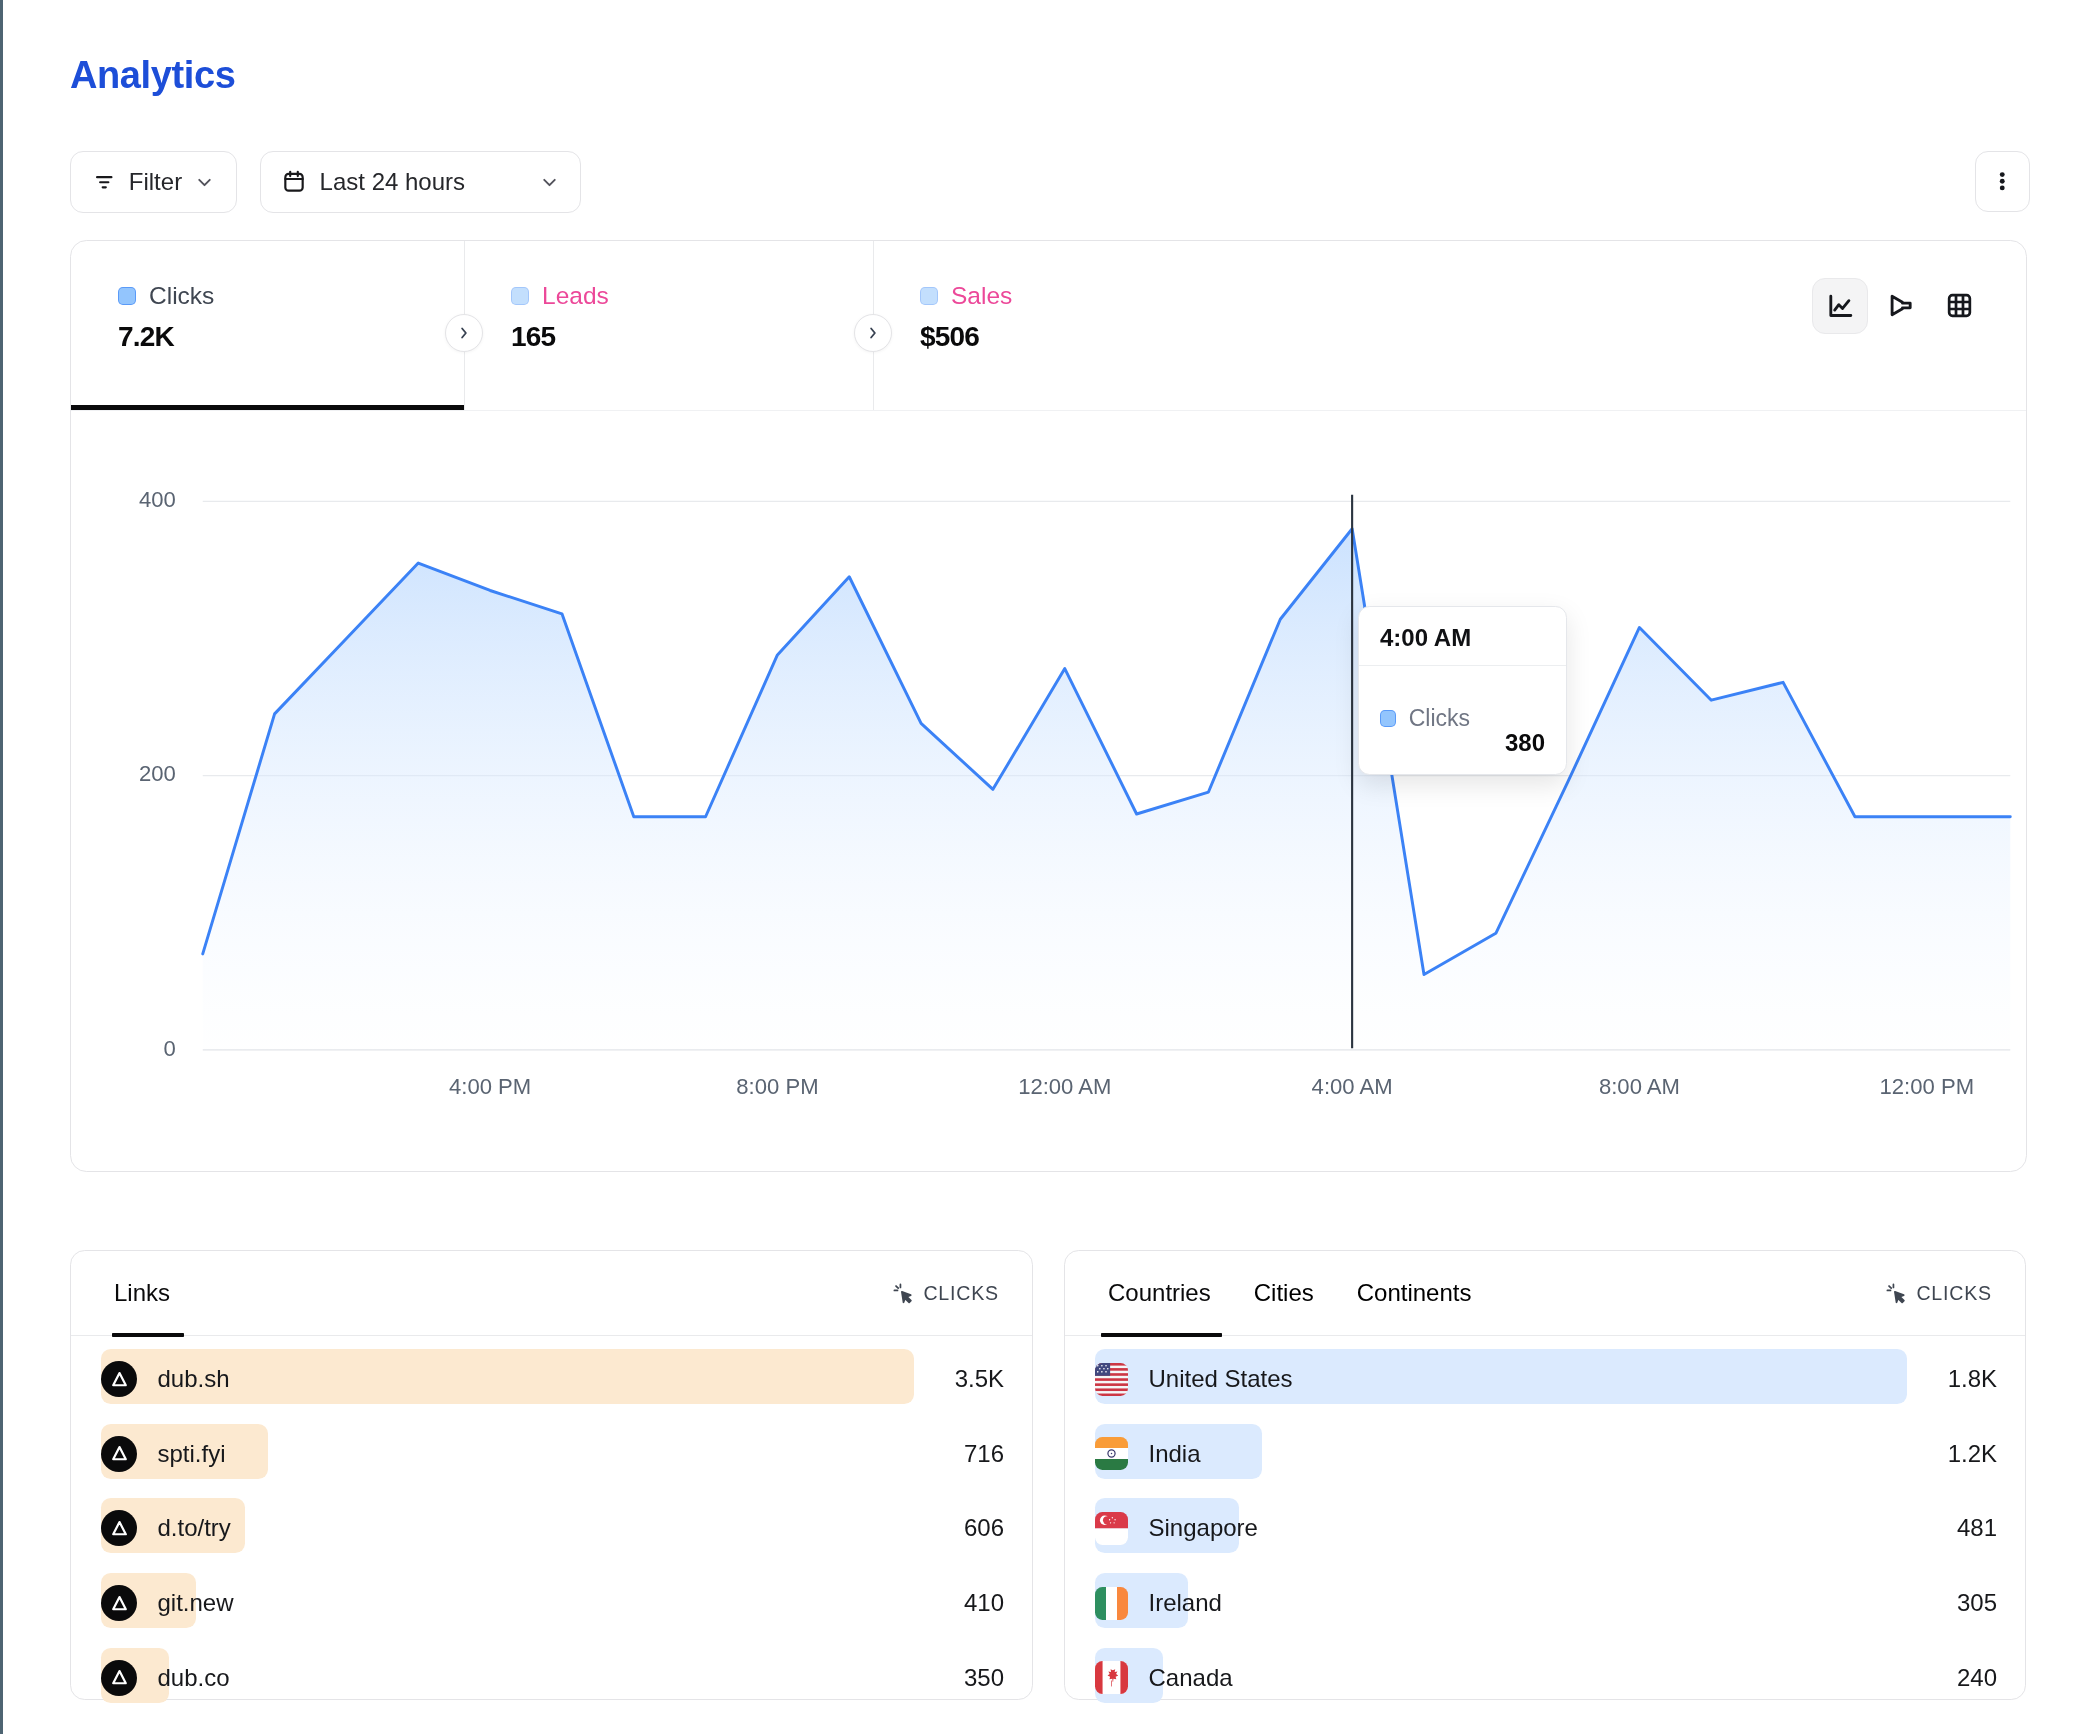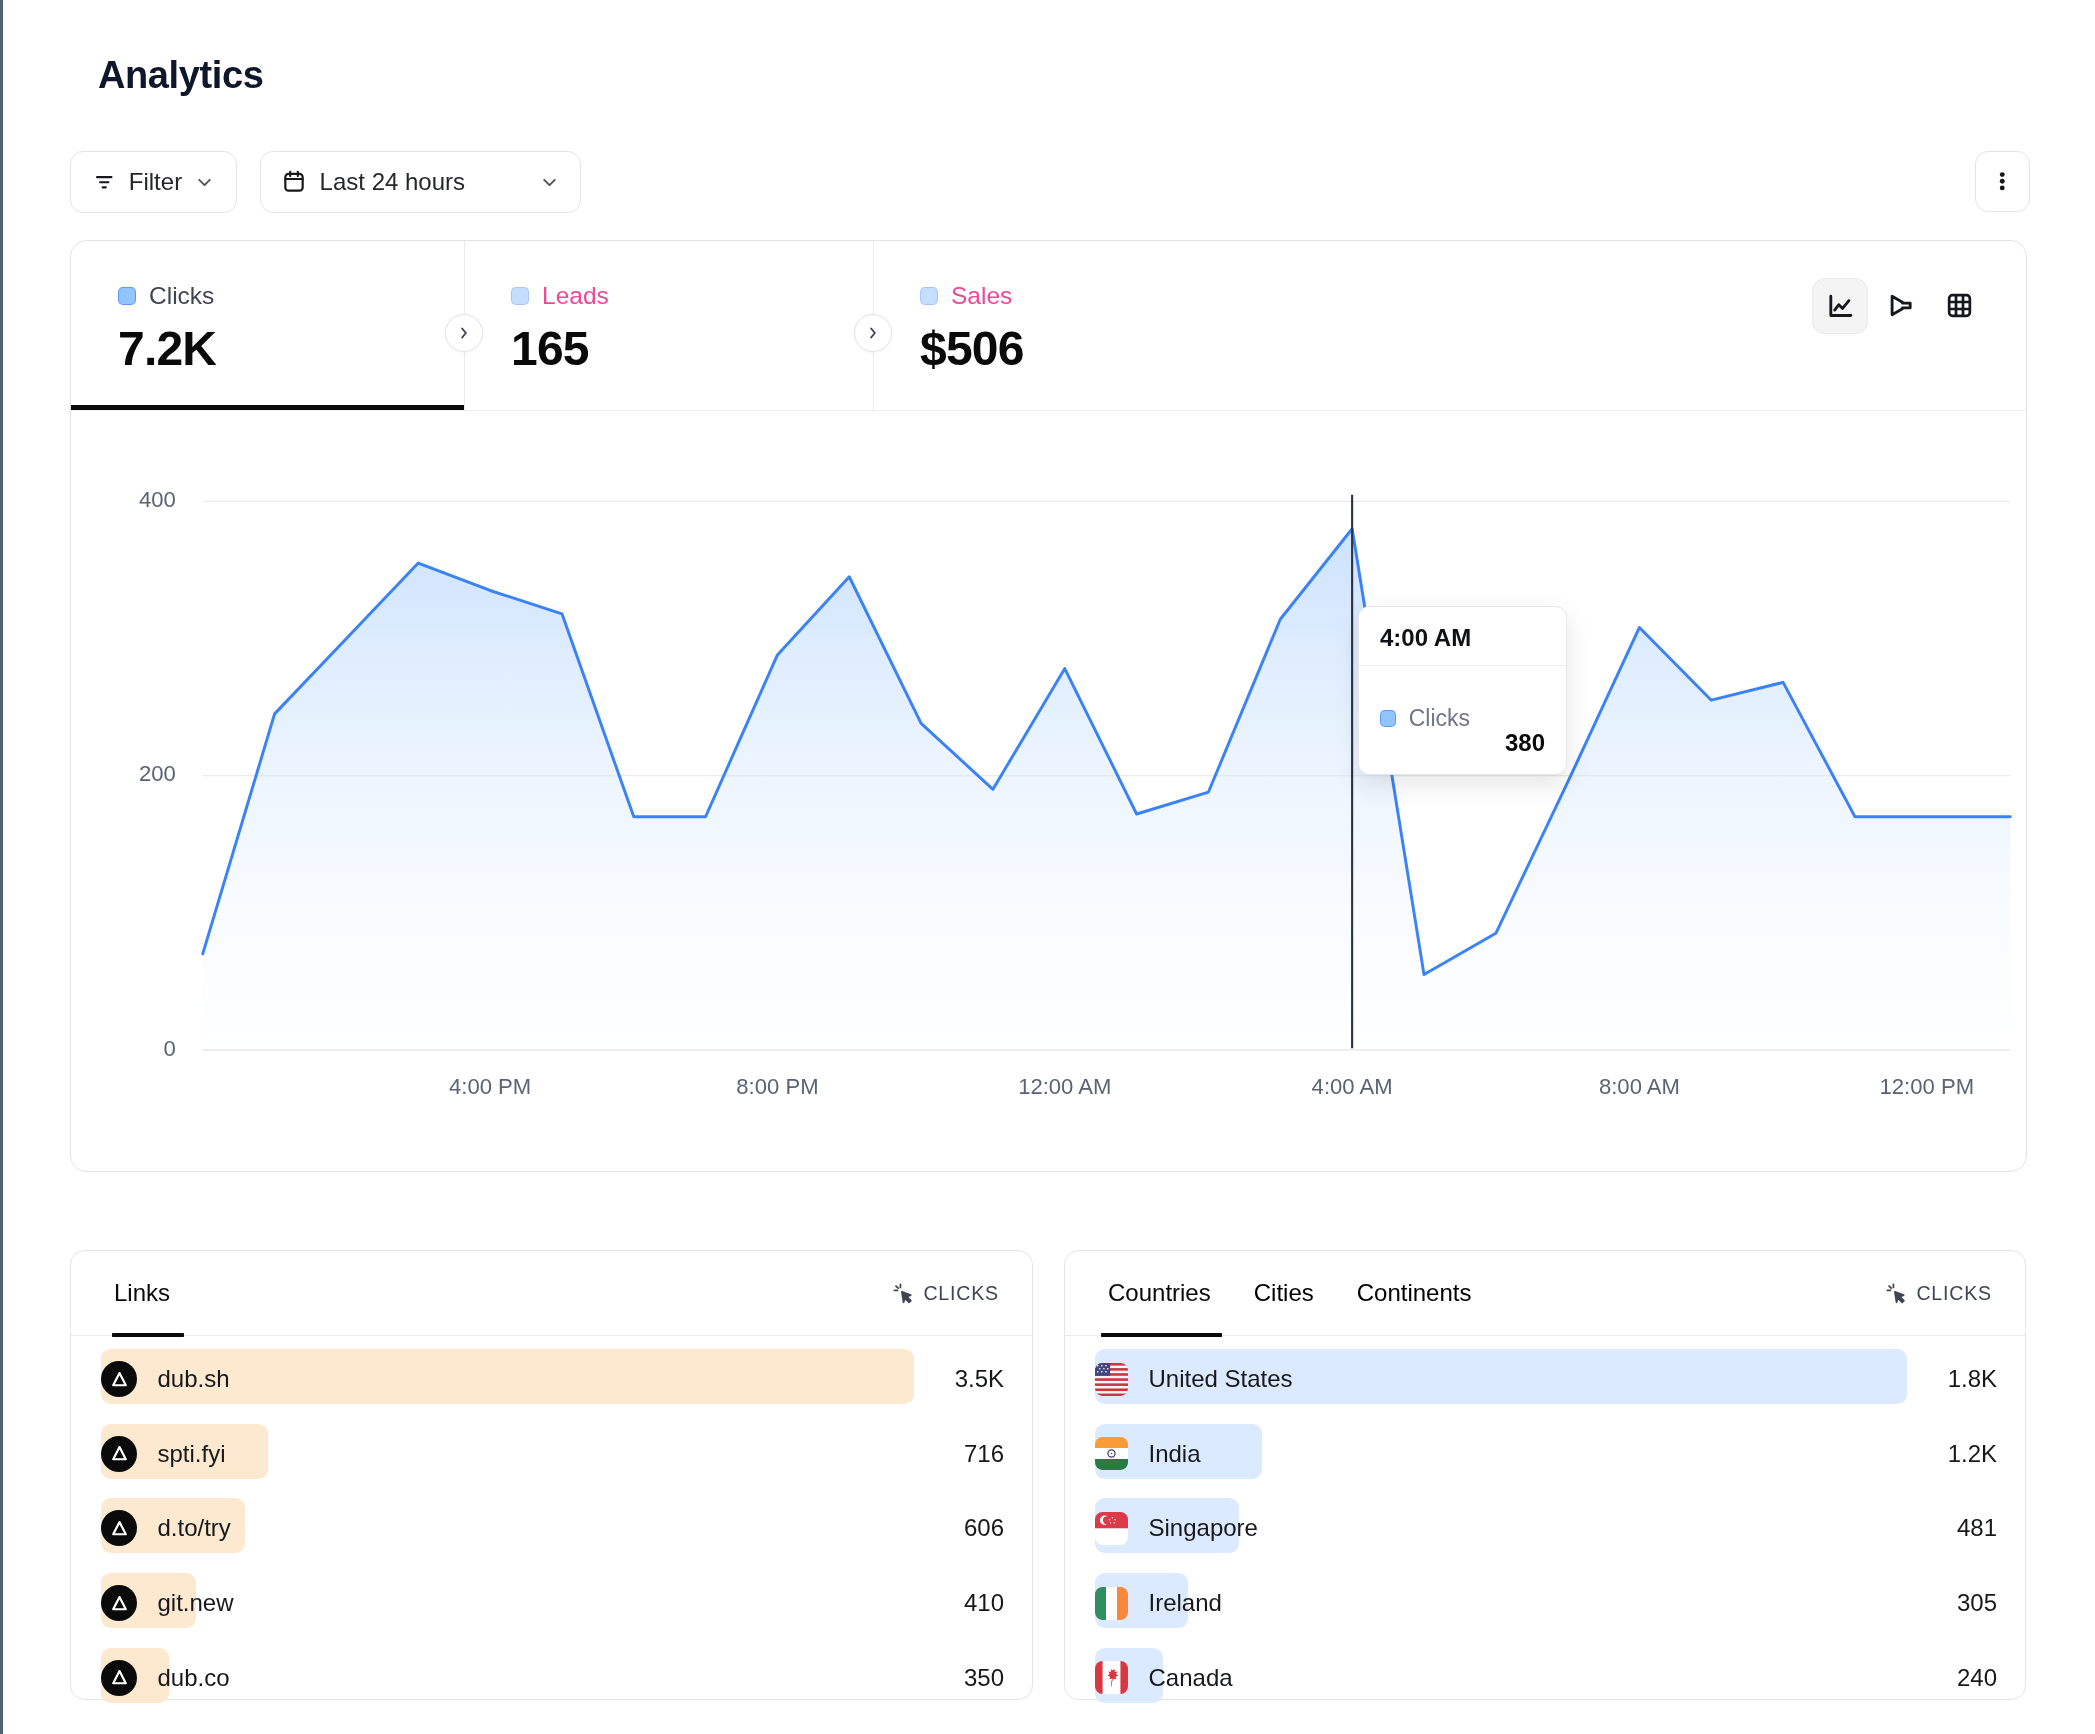--- a/index.html
+++ b/index.html
@@ -8,21 +8,21 @@
     position: relative;
     background: #ffffff;
     font-family: "Liberation Sans", sans-serif;
     color: #0a0a0b;
     overflow: hidden;
   }
   .edge-stripe { position: absolute; left: 0; top: 0; width: 2.5px; height: 1735px; background: #4e6472; }
 
   .page-title {
     position: absolute; left: 70px; top: 54px;
-    font-size: 38px; font-weight: 700; letter-spacing: -0.4px; color: #0f172a; margin-left: 28px;
+    font-size: 38px; font-weight: 700; letter-spacing: -0.4px; color: #1d4ed8;
   }
 
   
   .controls { position: absolute; left: 70px; top: 151px; right: 66px; height: 62px; }
   .btn {
     display: flex; align-items: center;
     height: 62px; background: #fff;
     border: 1.2px solid #e4e4e7; border-radius: 13px;
     font-size: 24px; color: #26272b; font-family: inherit; cursor: pointer;
   }
@@ -41,21 +41,21 @@
   .stat-tab.t0 { left: 0; width: 393px; }
   .stat-tab.t1 { left: 393px; width: 409px; }
   .stat-tab.t2 { left: 802px; width: 409px; }
   .stat-head { display: flex; align-items: center; gap: 13px; font-size: 24.5px; color: #3f4651; }
   .sq {
     width: 18px; height: 18px; border-radius: 4.9px;
     background: #93c5fd; border: 1.6px solid rgba(59,130,246,0.65); flex: 0 0 auto;
   }
   .stat-tab.inactive .sq { opacity: 0.55; }
   .stat-tab.inactive .stat-head { color: #ec4899; }
-  .stat-value { margin-top: 10.6px; font-size: 48px; font-weight: 700; letter-spacing: -0.8px; color: #0a0a0b; }
+  .stat-value { margin-top: 10.6px; font-size: 28px; font-weight: 700; letter-spacing: -0.8px; color: #0a0a0b; }
   .vdiv { position: absolute; top: 0; width: 1.2px; height: 169px; background: #e9eaec; }
   .vdiv.d1 { left: 393px; } .vdiv.d2 { left: 802px; }
   .tabs-bottom { position: absolute; top: 169px; left: 0; right: 0; height: 1.2px; background: #f0f1f3; }
   .tab-underline { position: absolute; top: 164px; left: 0; width: 393px; height: 4.9px; background: #0a0a0b; z-index: 2; }
   .chev-circle {
     position: absolute; top: 73px; width: 38px; height: 38px; border-radius: 50%;
     background: #fff; border: 1.2px solid #e4e4e7; box-shadow: 0 0.8px 3.3px rgba(0,0,0,0.05);
     display: flex; align-items: center; justify-content: center; z-index: 3; cursor: pointer;
   }
   .chev-circle.c1 { left: 374px; } .chev-circle.c2 { left: 783px; }

